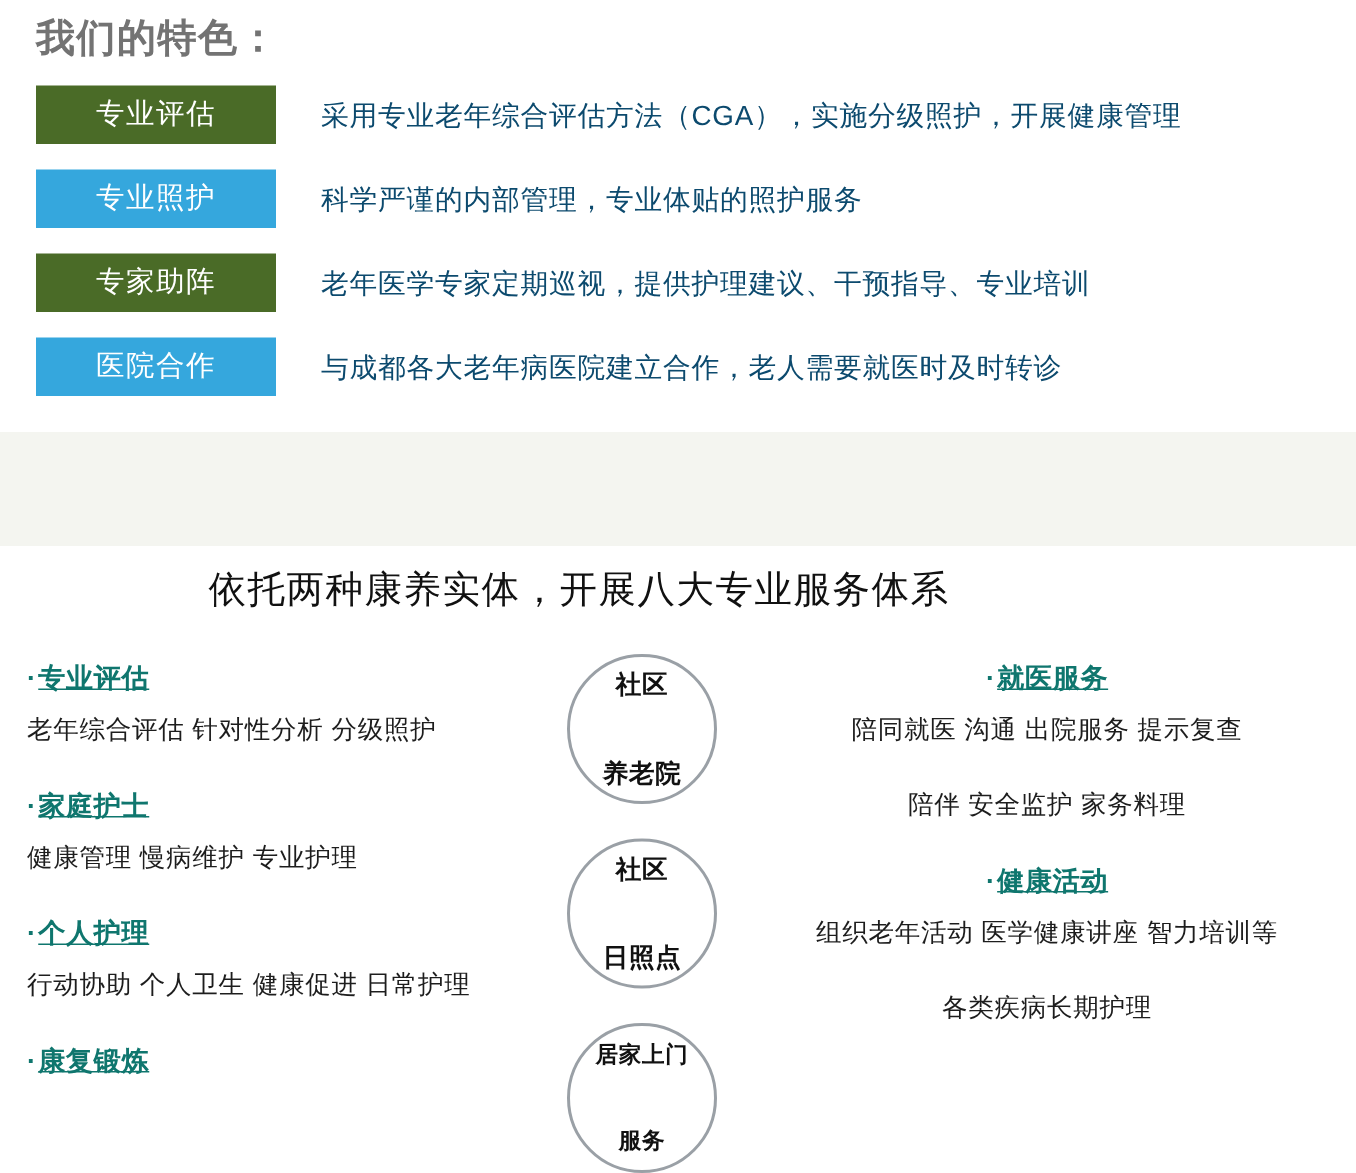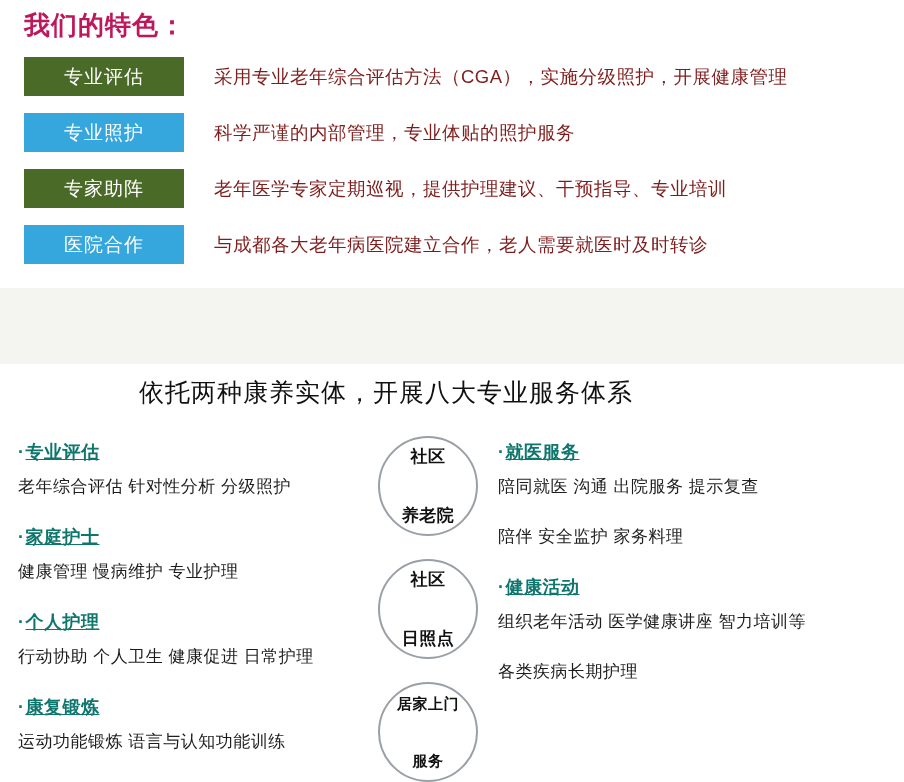--- a/index.html
+++ b/index.html
@@ -23,21 +23,21 @@
     top: 0;
     width: 904px;
     height: 300px;
   }
   #features-title {
     position: absolute;
     left: 24px;
     top: 8px;
     font-size: 26px;
     font-weight: bold;
-    color: #be185d;
+    color: #737373;
     letter-spacing: 1px;
   }
   #features-list {
     position: absolute;
     left: 24px;
     top: 48px;
     width: 860px;
   }
   .feature-row {
     display: flex;
@@ -53,21 +53,21 @@
     color: #ffffff;
     font-size: 19px;
     letter-spacing: 1px;
     flex: 0 0 auto;
   }
   .tag-green { background: #4a6b27; }
   .tag-blue  { background: #35a7dd; }
   .feature-text {
     margin-left: 30px;
     font-size: 18.5px;
-    color: #7f1d1d;
+    color: #0c4a6e;
     letter-spacing: 0.5px;
     white-space: nowrap;
   }
 
   
   #section-divider {
     position: absolute;
     left: 0;
     top: 288px;
     width: 904px;
@@ -94,21 +94,21 @@
     font-weight: normal;
     color: #111111;
     letter-spacing: 1px;
   }
 
   .col {
     position: absolute;
     top: 76px;
   }
   #col-left  { left: 18px;  width: 345px; }
-  #col-right { left: 498px; width: 400px; }
+  #col-right { left: 498px; width: 400px; text-align: center; }
 
   .service-block { margin-bottom: 27px; }
   .service-head {
     font-size: 18px;
     font-weight: bold;
     color: #0f766e;
     text-decoration: underline;
     letter-spacing: 0.5px;
     white-space: nowrap;
   }
@@ -202,21 +202,20 @@
       <div class="service-desc">健康管理 慢病维护 专业护理</div>
     </div>
 
     <div class="service-block">
       <div class="service-head"><span class="bullet">·</span><span>个人护理</span></div>
       <div class="service-desc">行动协助 个人卫生 健康促进 日常护理</div>
     </div>
 
     <div class="service-block">
       <div class="service-head"><span class="bullet">·</span><span>康复锻炼</span></div>
-      <div class="service-desc">运动功能锻炼 语言与认知功能训练</div>
     </div>
 
   </div>
 
   <div id="circles">
     <div class="circle">
       <span>社区</span>
       <span>养老院</span>
     </div>
     <div class="circle">

